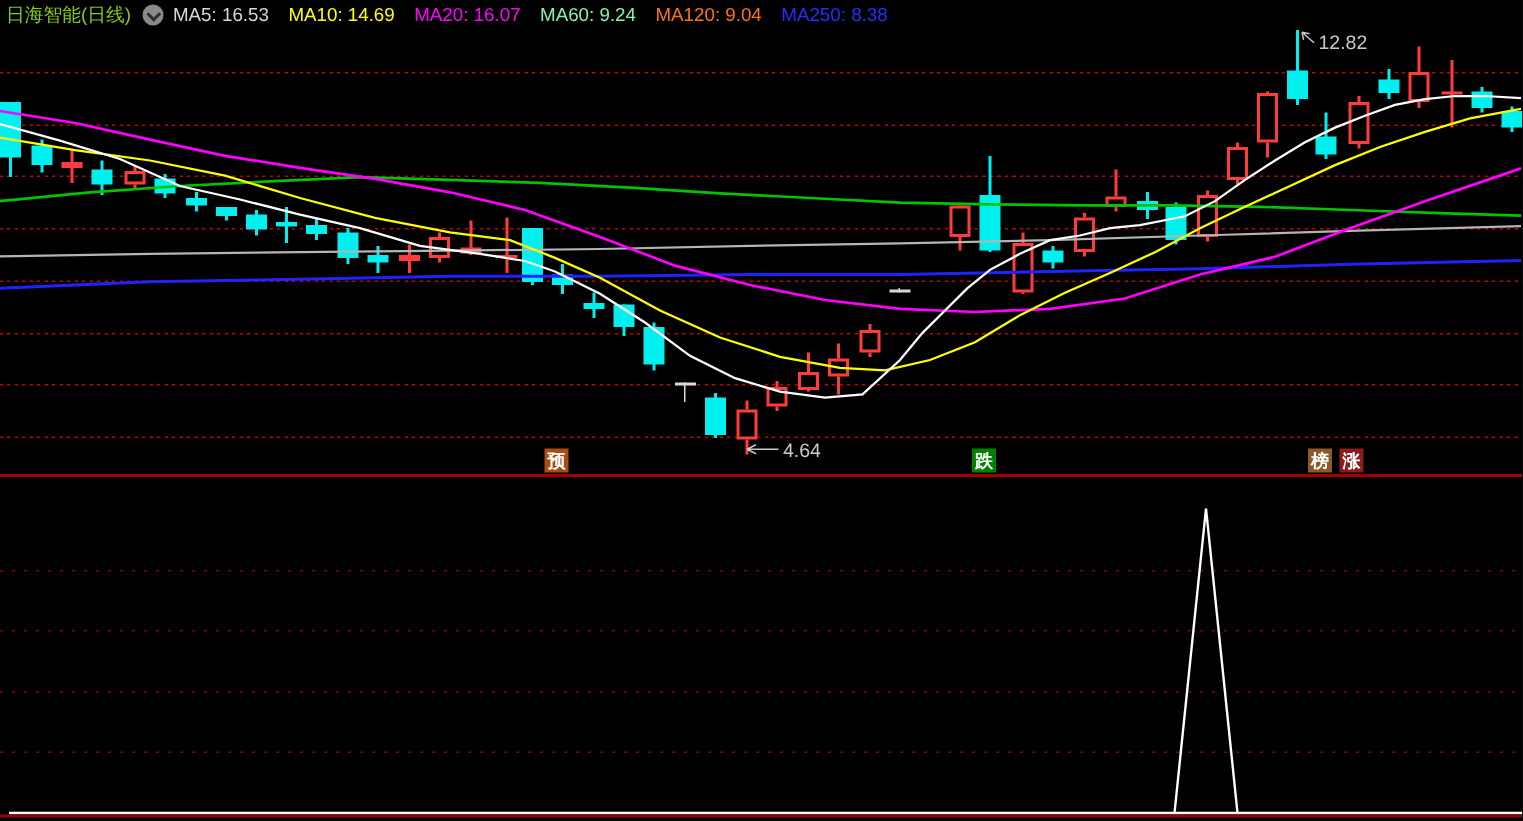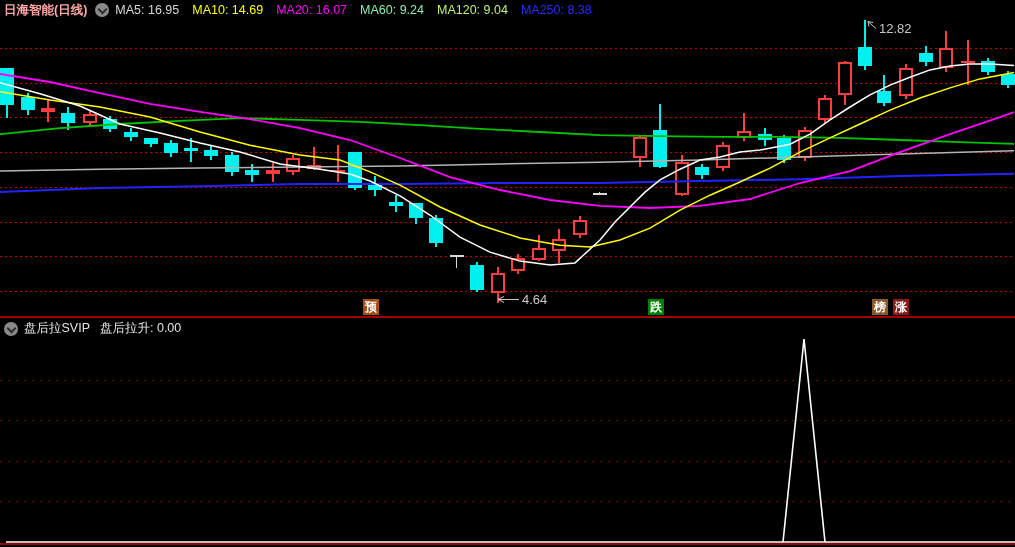--- a/index.html
+++ b/index.html
@@ -1,21 +1,21 @@
 <!DOCTYPE html>
 <html><head>
 <meta charset="utf-8">
 <style>
   html,body{margin:0;padding:0;background:#111;}
   #win{position:relative;width:1015px;height:547px;background:#000;overflow:hidden;
        font-family:"Liberation Sans","DejaVu Sans",sans-serif;}
   
   #topbar{position:absolute;left:0;top:0;width:1015px;height:20px;background:#000;
           display:flex;align-items:center;font-size:12.5px;z-index:30;}
-  #stock-title{color:#fca5a5;margin-left:4px;white-space:nowrap;font-weight:bold;}
+  #stock-title{color:#84cc16;margin-left:4px;white-space:nowrap;}
   .circ{width:14px;height:14px;border-radius:50%;background:#8a8a8a;position:relative;flex:0 0 14px;}
   .circ .chev{position:absolute;left:4px;top:3px;width:5px;height:5px;
               border-right:2px solid #2e2e2e;border-bottom:2px solid #2e2e2e;transform:rotate(45deg);}
   #topbar .circ{margin:0 6px 0 8px;}
   #ma-legend{display:flex;align-items:center;gap:13px;white-space:nowrap;}
   
   .gridline{position:absolute;left:0;width:1015px;height:1px;
             background-image:repeating-linear-gradient(90deg,#c80000 0 2px,transparent 2px 5px);}
   .gridline.sub{background-image:repeating-linear-gradient(90deg,#8c0000 0 2px,transparent 2px 8px);}
   #candles,#grid-main,#grid-sub{position:absolute;left:0;top:0;width:1015px;height:547px;}
@@ -36,25 +36,25 @@
 <body>
 
 <div id="win">
 
   <div id="topbar">
     <span id="stock-title">日海智能(日线)</span>
     <span class="circ" title="">
         <span class="chev"></span>
       </span>
     <span id="ma-legend">
-        <span style="color: rgb(216, 216, 216);">MA5: 16.95</span>
+        <span style="color: rgb(216, 216, 216);">MA5: 16.53</span>
         <span style="color: rgb(255, 255, 0);">MA10: 14.69</span>
         <span style="color: rgb(255, 0, 255);">MA20: 16.07</span>
         <span style="color: #86efac;">MA60: 9.24</span>
-        <span style="color: #bef264;">MA120: 9.04</span>
+        <span style="color: #f97316;">MA120: 9.04</span>
         <span style="color: rgb(42, 42, 255);">MA250: 8.38</span>
       </span>
   </div>
 
   <div id="grid-main">
       <div class="gridline" style="top: 48px;"></div>
       <div class="gridline" style="top: 83px;"></div>
       <div class="gridline" style="top: 117px;"></div>
       <div class="gridline" style="top: 152px;"></div>
       <div class="gridline" style="top: 187px;"></div>
@@ -175,27 +175,20 @@
       <text x="522" y="304.49504" fill="#c8c8c8" font-size="13">4.64</text>
     </svg>
   <div id="badges">
       <div class="badge" style="left: 363px; background: rgb(168, 77, 20);">预</div>
       <div class="badge" style="left: 648px; background: rgb(0, 130, 0);">跌</div>
       <div class="badge" style="left: 872px; background: rgb(138, 90, 43);">榜</div>
       <div class="badge" style="left: 893px; background: rgb(139, 26, 26);">涨</div>
     </div>
   <div id="divider"></div>
 
-  <div id="subheader">
-    <span class="circ">
-        <span class="chev"></span>
-      </span>
-    <span id="sub-ind-name">盘后拉SVIP</span>
-    <span id="sub-ind-value">盘后拉升: 0.00</span>
-  </div>
   <div id="grid-sub">
       <div class="gridline sub" style="top: 380px;"></div>
       <div class="gridline sub" style="top: 420px;"></div>
       <div class="gridline sub" style="top: 461px;"></div>
       <div class="gridline sub" style="top: 501px;"></div>
     </div>
   <svg id="sub-svg" width="1015" height="229" style="top:318px;z-index:6;">
       <polyline points="6,224 1015,224" stroke="#ffffff" stroke-width="1.6" fill="none"></polyline>
       <polyline points="783,224 804,21 825,224" stroke="#ffffff" stroke-width="1.6" fill="none"></polyline>
     </svg>

